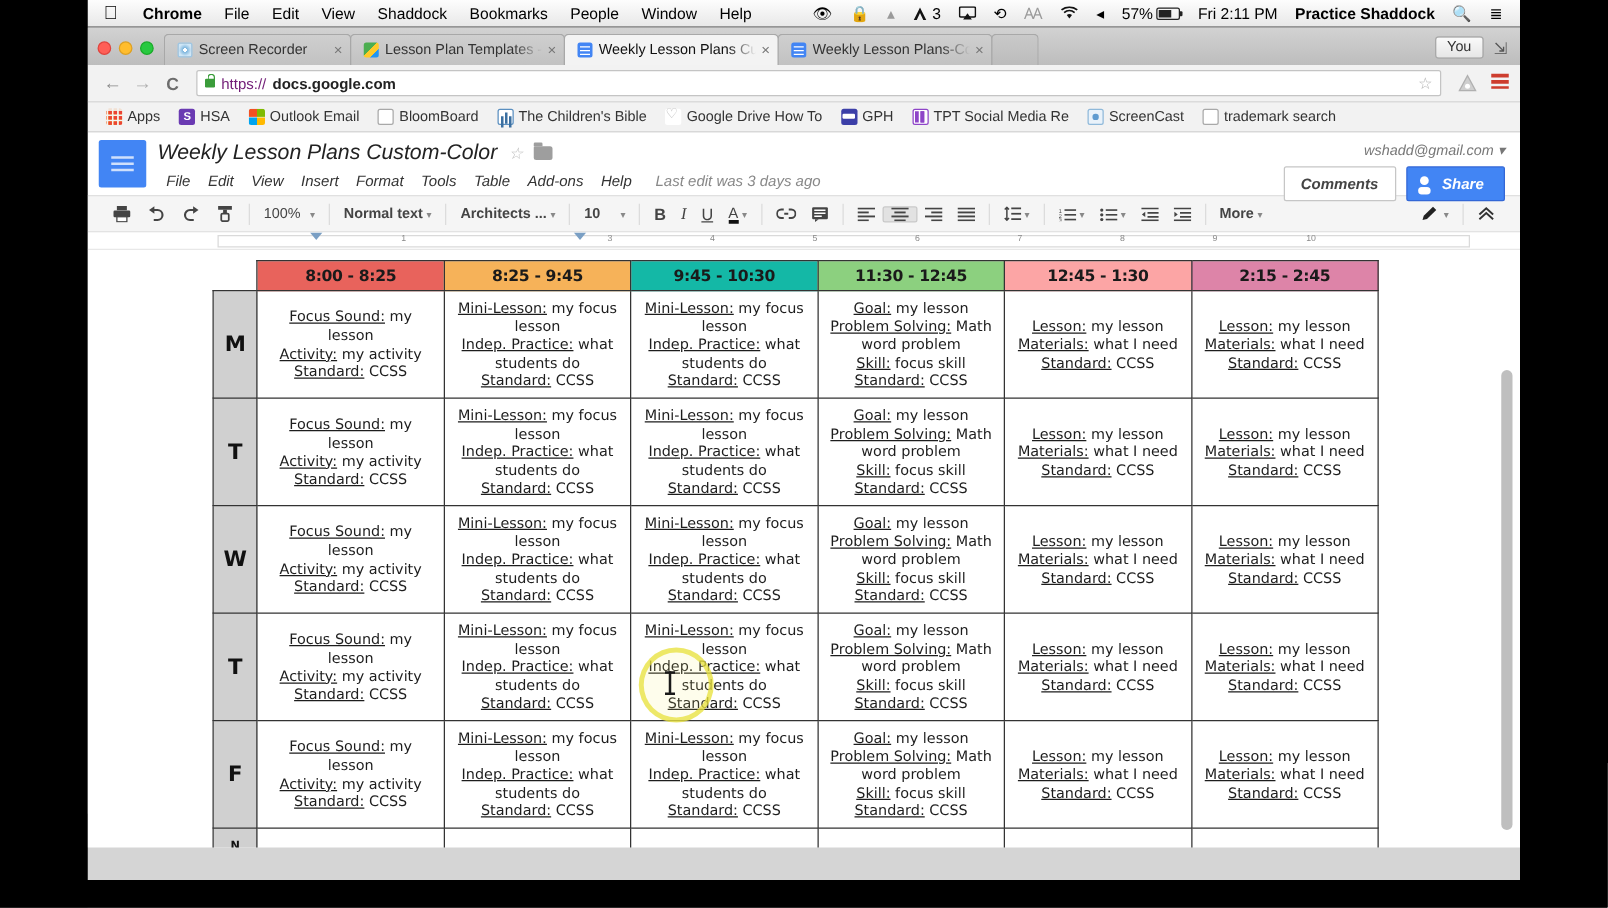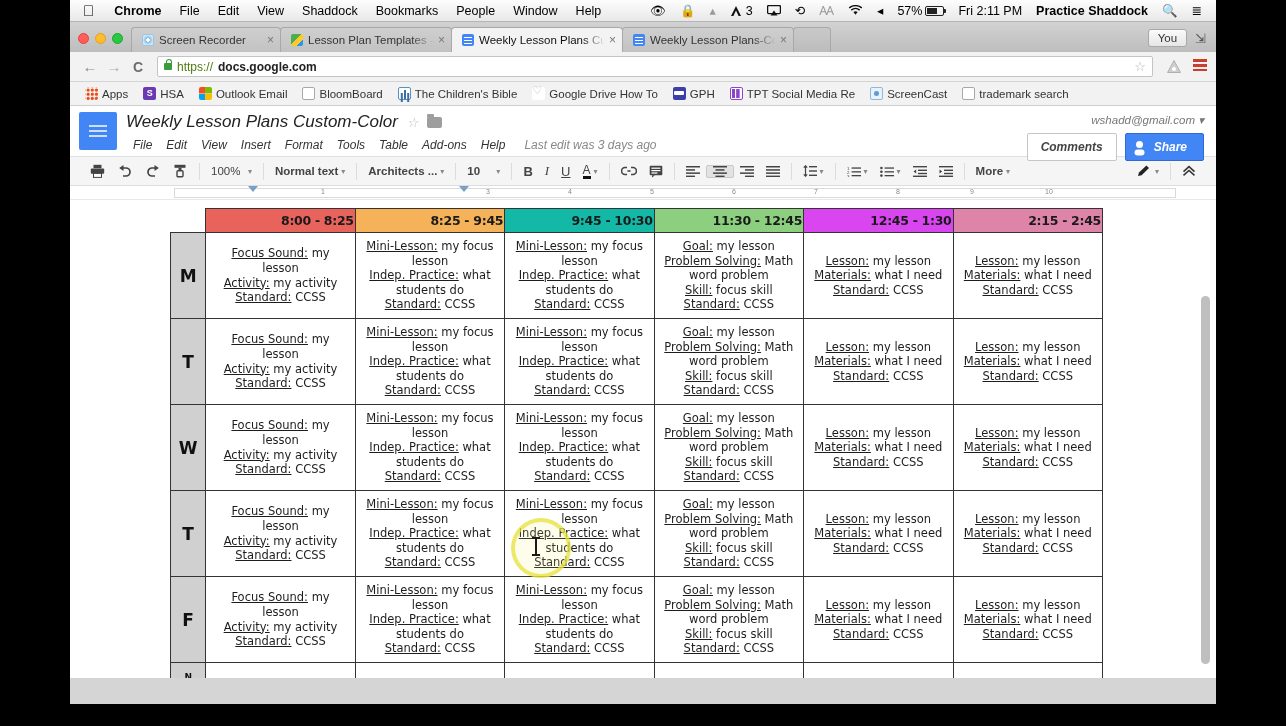--- a/index.html
+++ b/index.html
@@ -107,21 +107,21 @@
     display: flex; align-items: center; padding: 0 6px; gap: 5px;
     font-size: 12px; color: #222; overflow: hidden;
   }
   .lock {
     width: 8px; height: 7px; background: #3a9c3a; border-radius: 1px; position: relative; flex: 0 0 8px;
   }
   .lock::before {
     content: ""; position: absolute; left: 1.7px; top: -4px; width: 4.5px; height: 5px;
     border: 1.3px solid #3a9c3a; border-bottom: none; border-radius: 3px 3px 0 0;
   }
-  .urlscheme { color: #4d7c0f; }
+  .urlscheme { color: #701a75; }
   .urlhost { color: #222; font-weight: bold; }
   .urlrest { color: #555; white-space: nowrap; }
   .omnibox .star { margin-left: auto; color: #b3b3b3; font-size: 13px; }
   .ext-icon { width: 16px; height: 16px; margin: 0 5px; }
   .menu3 { width: 14px; margin-left: 4px; }
   .menu3 i { display: block; height: 2.4px; background: #cd3d2e; margin-bottom: 2.4px; }
 
   
   .bookmarks {
     height: 24px; background: #f2f2f2; border-bottom: 1px solid #cfcfcf;
@@ -217,21 +217,21 @@
     position: relative; background: #fff; height: 478px; overflow: hidden;
   }
   .lp-table {
     position: absolute; left: 100px; top: 8px; width: 933px;
     border-collapse: collapse;
     font-family: "DejaVu Sans", sans-serif;
   }
   .lp-table td, .lp-table th { border: 1px solid #333; }
   .hdr-blank { width: 35px; border: none !important; background: #fff; }
   .hdr-time {
-    height: 24px; text-align: right; font-size: 12.5px; font-weight: bold; color: #1a1a1a;
+    height: 24px; text-align: center; font-size: 12.5px; font-weight: bold; color: #1a1a1a;
     letter-spacing: -0.3px;
   }
   .daycell {
     width: 35px; background: #d0d0d0; text-align: center; vertical-align: middle;
     font-size: 17px; font-weight: bold; color: #111;
     font-family: "DejaVu Sans", sans-serif;
   }
   .cell {
     vertical-align: middle; text-align: center; padding: 6px 6px;
     font-size: 11.5px; color: #1d1d1d; line-height: 1.27;
@@ -665,21 +665,21 @@
 
       <div class="canvas">
         <table class="lp-table">
           <tbody>
               <tr>
             <th class="hdr-blank"></th>
             <th class="hdr-time" id="h0" style="background: rgb(232, 99, 92);">8:00 - 8:25</th>
             <th class="hdr-time" id="h1" style="background: rgb(246, 178, 89);">8:25 - 9:45</th>
             <th class="hdr-time" id="h2" style="background: #14b8a6;">9:45 - 10:30</th>
             <th class="hdr-time" id="h3" style="background: rgb(140, 208, 127);">11:30 - 12:45</th>
-            <th class="hdr-time" id="h4" style="background: #d946ef;">12:45 - 1:30</th>
+            <th class="hdr-time" id="h4" style="background: #fca5a5;">12:45 - 1:30</th>
             <th class="hdr-time" id="h5" style="background: rgb(221, 132, 168);">2:15 - 2:45</th>
           </tr>
           </tbody>
             <tbody id="tbody">
               <tr class="row-body">
                 <td class="daycell">M</td>
                 <td class="cell" style="width: 148px;">
                   <span class="ln"><u>Focus Sound:</u><span> my lesson</span></span>
                   <span class="ln"><u>Activity:</u><span> my activity</span></span>
                   <span class="ln"><u>Standard:</u><span> CCSS</span></span>

